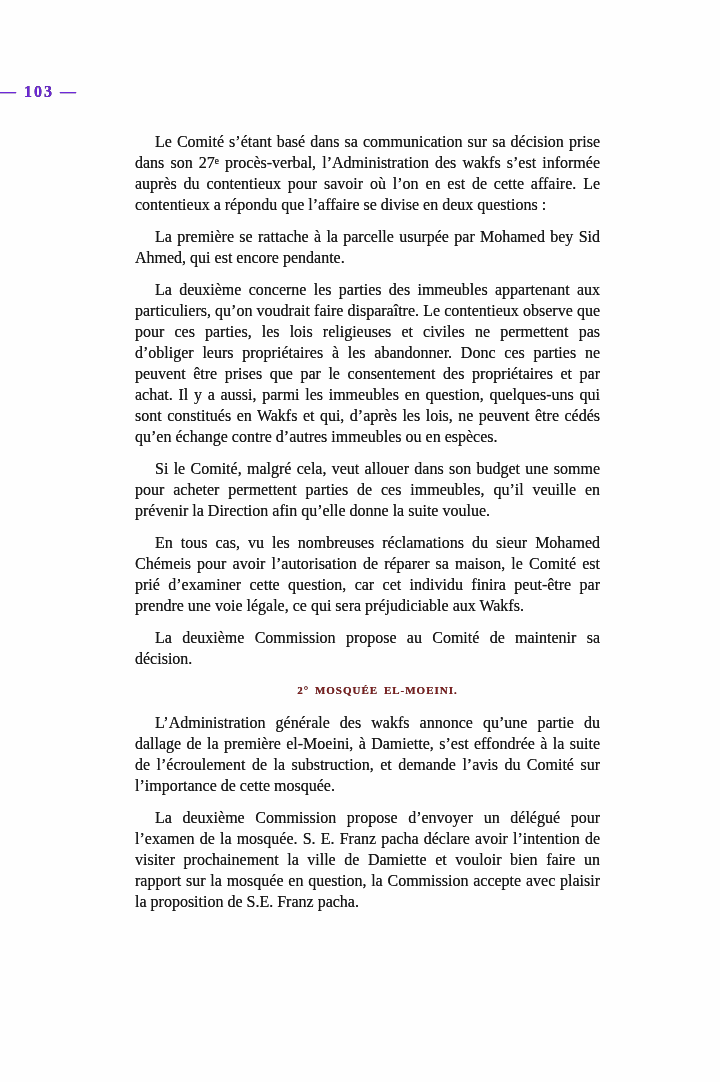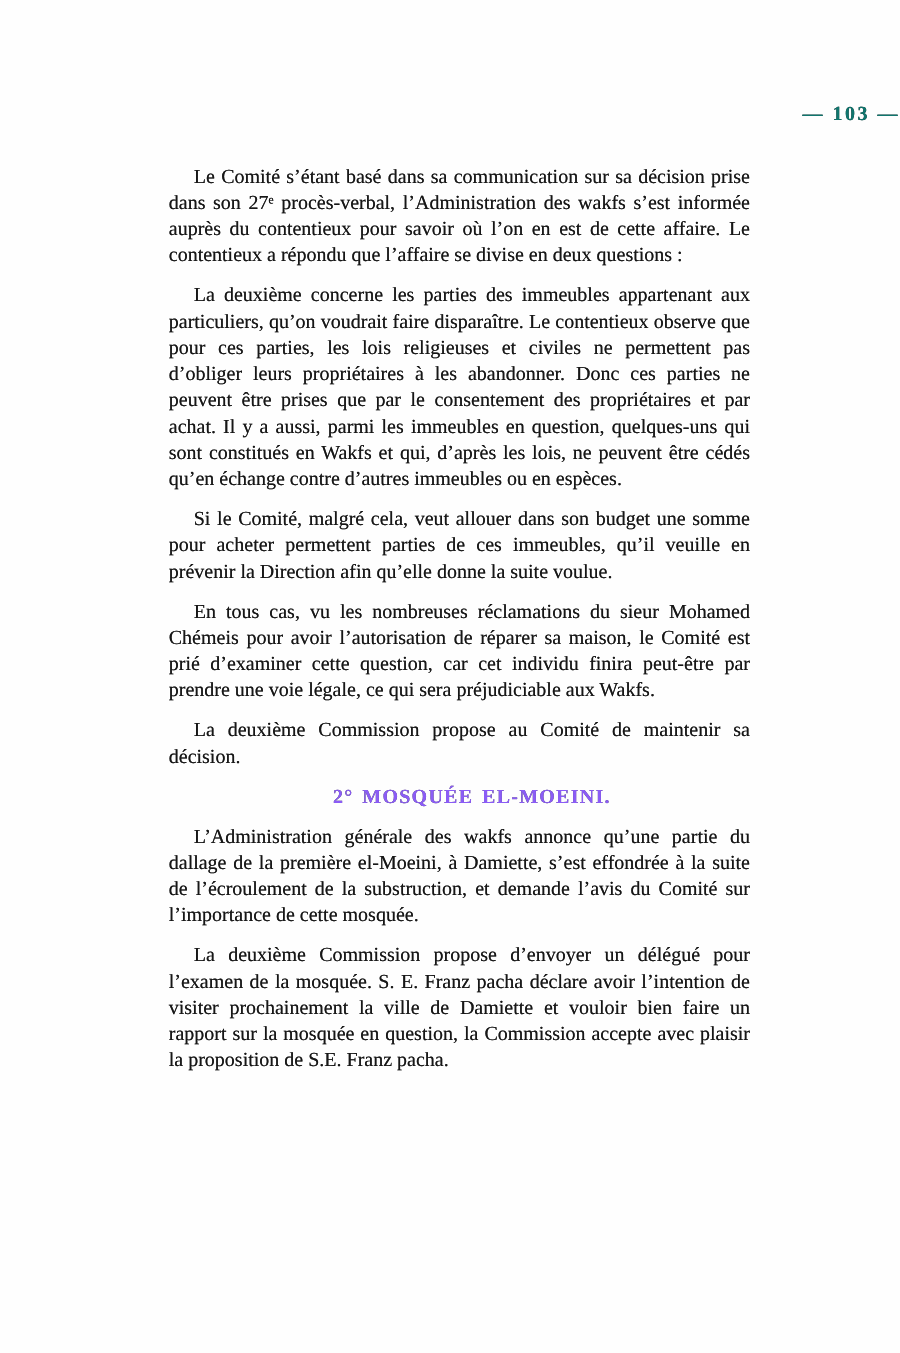--- a/index.html
+++ b/index.html
@@ -18,25 +18,25 @@
     position: relative;
     width: 720px;
     height: 1082px;
     background: #fefefe;
   }
   .folio {
     position: absolute;
     top: 83px;
     left: 0;
     width: 720px;
-    text-align: right;
+    text-align: left;
     font-size: 16px;
     font-weight: bold;
     letter-spacing: 2px;
-    color: #0f766e;
+    color: #6d28d9;
     text-shadow: 0 0 0.4px #141414;
   }
   .text-block {
     position: absolute;
     top: 120px;
     left: 124px;
     width: 487px;
     font-size: 16px;
     line-height: 21px;
     text-align: justify;
@@ -45,38 +45,39 @@
   }
   .text-block p {
     margin: 11px;
     padding: 0;
     text-indent: 20px;
   }
   .section-heading {
     margin: 37px 0 17px 0;
     text-align: center;
     text-indent: 0;
-    font-size: 16px;
+    font-size: 11px;
     font-weight: bold;
     letter-spacing: 1px;
     word-spacing: 2px;
-    color: #8b5cf6;
+    color: #7f1d1d;
   }
 </style>
 </head>
 <body>
 
 <div class="sheet">
 
   <div class="folio">— 103 —</div>
 
   <div class="text-block">
 
     <p>Le Comité s’étant basé dans sa communication sur sa décision prise dans son 27ᵉ procès-verbal, l’Administration des wakfs s’est informée auprès du contentieux pour savoir où l’on en est de cette affaire. Le contentieux a répondu que l’affaire se divise en deux questions :</p>
 
+    <p>La première se rattache à la parcelle usurpée par Mohamed bey Sid Ahmed, qui est encore pendante.</p>
 
     <p>La deuxième concerne les parties des immeubles appartenant aux particuliers, qu’on voudrait faire disparaître. Le contentieux observe que pour ces parties, les lois religieuses et civiles ne permettent pas d’obliger leurs propriétaires à les abandonner. Donc ces parties ne peuvent être prises que par le consentement des propriétaires et par achat. Il y a aussi, parmi les immeubles en question, quelques-uns qui sont constitués en Wakfs et qui, d’après les lois, ne peuvent être cédés qu’en échange contre d’autres immeubles ou en espèces.</p>
 
     <p>Si le Comité, malgré cela, veut allouer dans son budget une somme pour acheter permettent parties de ces immeubles, qu’il veuille en prévenir la Direction afin qu’elle donne la suite voulue.</p>
 
     <p>En tous cas, vu les nombreuses réclamations du sieur Mohamed Chémeis pour avoir l’autorisation de réparer sa maison, le Comité est prié d’examiner cette question, car cet individu finira peut-être par prendre une voie légale, ce qui sera préjudiciable aux Wakfs.</p>
 
     <p>La deuxième Commission propose au Comité de maintenir sa décision.</p>
 
     <p class="section-heading">2° MOSQUÉE EL-MOEINI.</p>

